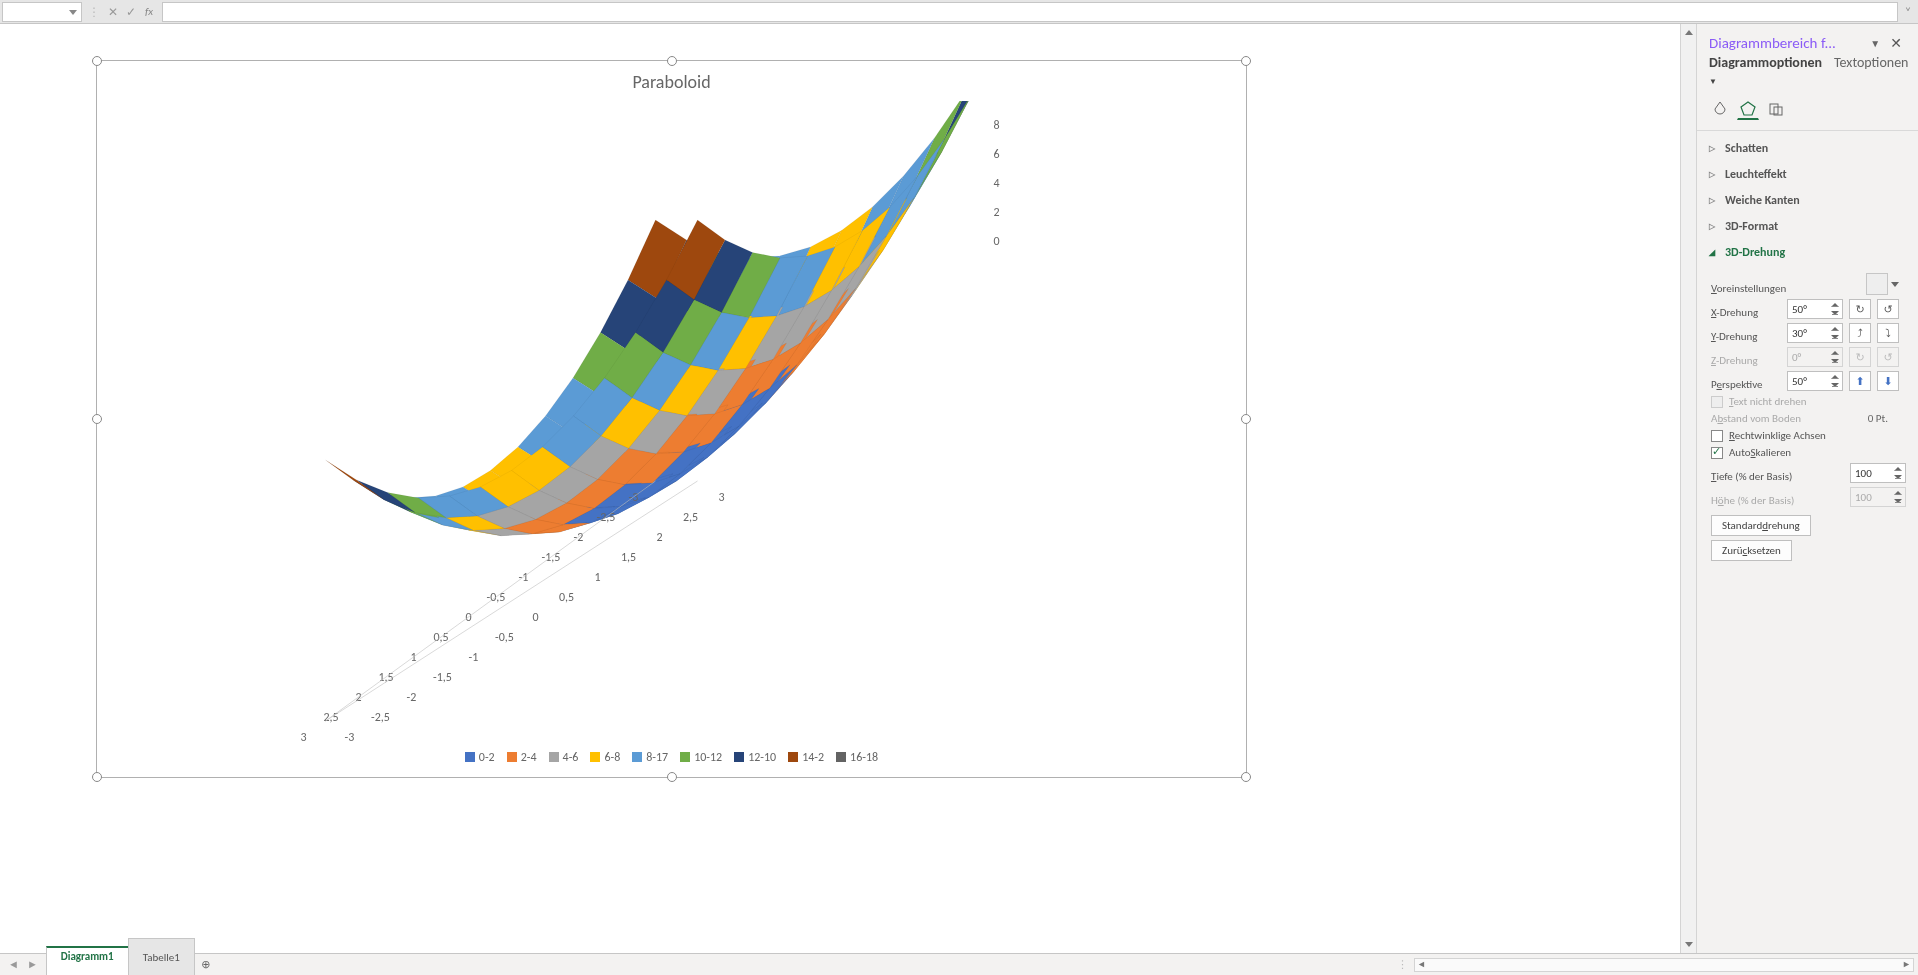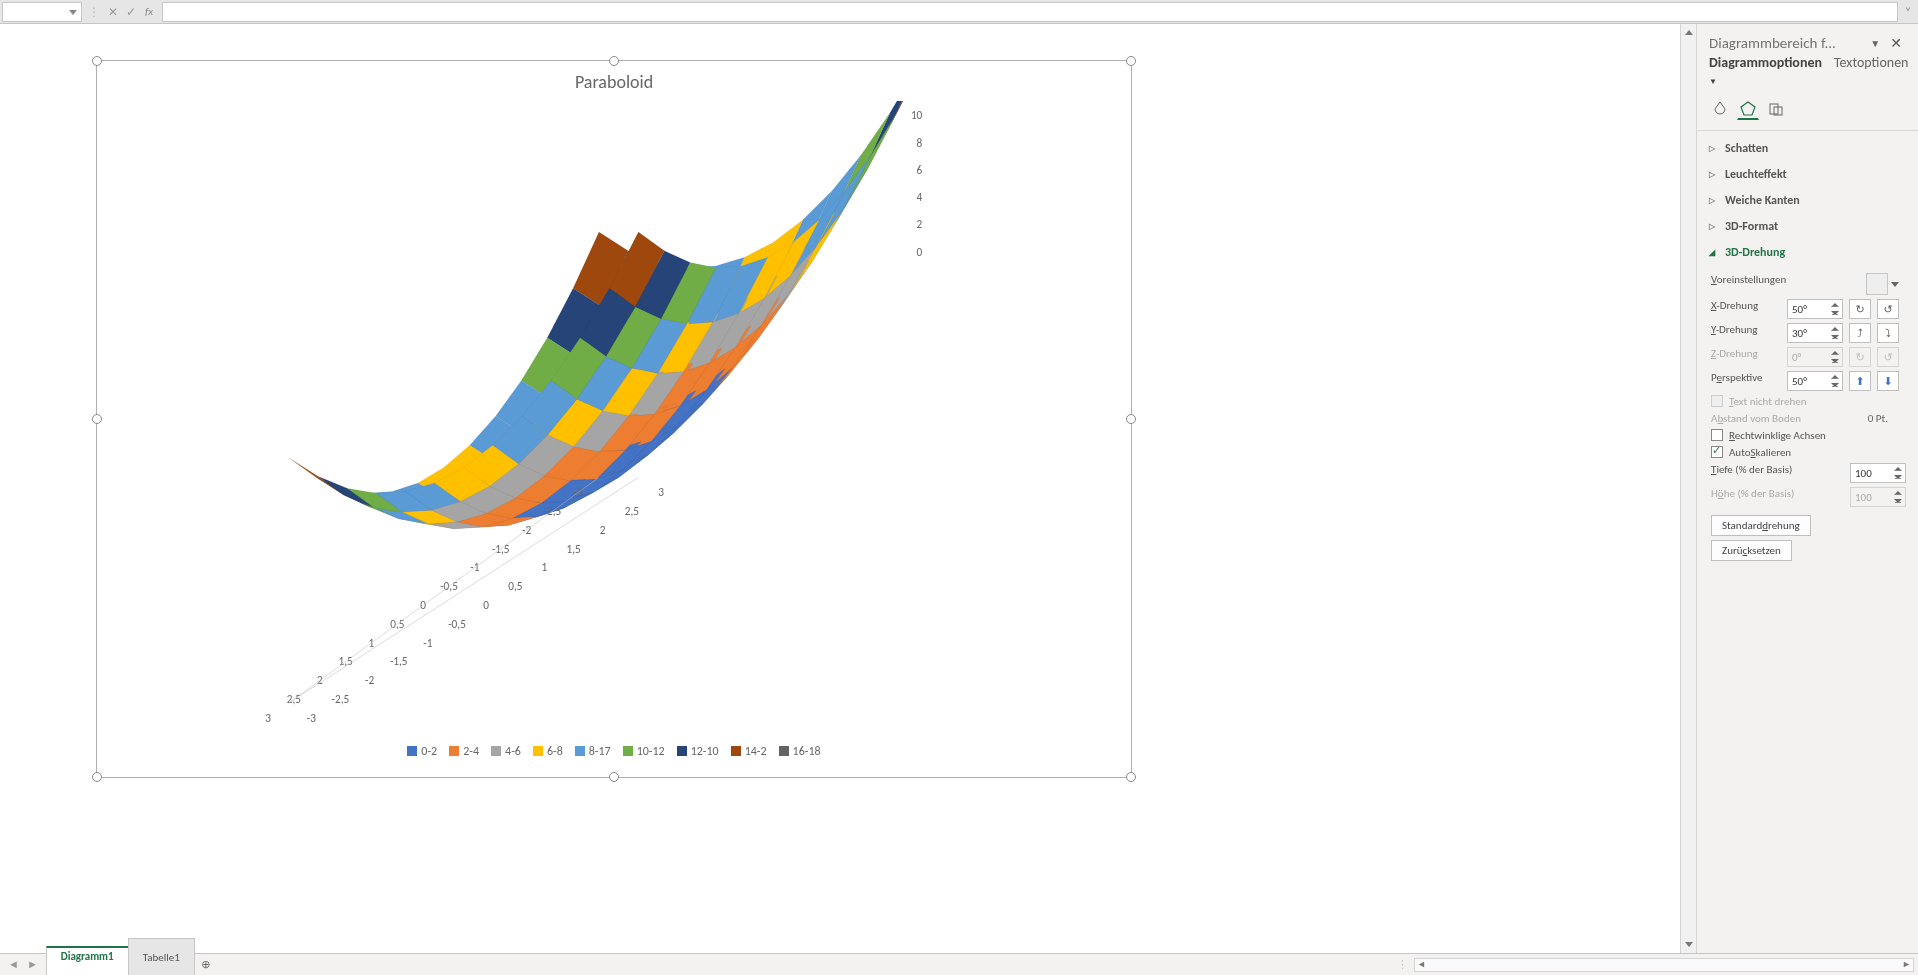--- a/index.html
+++ b/index.html
@@ -46,21 +46,21 @@
 .canvas-scroll-v::before, .canvas-scroll-v::after {
   content: ""; position: absolute; left: 4px; width: 0; height: 0;
   border-left: 4px solid transparent; border-right: 4px solid transparent;
 }
 .canvas-scroll-v::before { top: 6px; border-bottom: 5px solid #777; }
 .canvas-scroll-v::after  { bottom: 6px; border-top: 5px solid #777; }
 
 
 .chart-sel {
   position: absolute;
-  left: 96px; top: 36px; width: 1036px; height: 718px;
+  left: 96px; top: 36px; width: 1151px; height: 718px;
   border: 1px solid #b0b0b0;
   background: #fff;
 }
 .chart-handle {
   position: absolute; width: 10px; height: 10px; background: #fff;
   border: 1px solid #888; border-radius: 50%;
 }
 .h-tl{top:-5px;left:-5px;} .h-tr{top:-5px;right:-5px;}
 .h-bl{bottom:-5px;left:-5px;} .h-br{bottom:-5px;right:-5px;}
 .h-tc{top:-5px;left:50%;margin-left:-5px;}
@@ -68,55 +68,55 @@
 .h-ml{top:50%;left:-5px;margin-top:-5px;}
 .h-mr{top:50%;right:-5px;margin-top:-5px;}
 
 .chart-title {
   text-align: center; font-size: 18px; color: #666;
   padding: 10px 0 4px 0; font-weight: 400;
 }
 
 .chart-plot { position: absolute; left: 0; top: 40px; right: 0; bottom: 36px; }
 .chart-legend {
-  position: absolute; bottom: 18px; left: 0; right: 0; text-align: center;
+  position: absolute; bottom: 12px; left: 0; right: 0; text-align: center;
   font-size: 12px; color: #666;
 }
 .leg-item { display: inline-flex; align-items: center; margin: 0 6px; }
 .leg-sw { width: 10px; height: 10px; margin-right: 4px; }
 
 
 .side-panel {
   width: 222px; background: #f3f2f1; border-left: 1px solid #d4d4d4;
   display: flex; flex-direction: column; font-size: 12px; color: #444;
 }
 .sp-header {
   display: flex; align-items: center; padding: 10px 10px 2px 12px;
 }
-.sp-title { flex: 1; color: #737373; font-size: 15px; font-weight: 400; overflow: hidden; text-overflow: ellipsis; white-space: nowrap; }
+.sp-title { flex: 1; color: #8b5cf6; font-size: 15px; font-weight: 400; overflow: hidden; text-overflow: ellipsis; white-space: nowrap; }
 .sp-dd { color: #666; padding: 0 4px; font-size: 10px; }
 .sp-close { color: #555; padding: 0 6px; font-size: 14px; cursor: pointer; }
 .sp-tabs { padding: 0 12px 4px 12px; font-size: 14px; color: #666; display: flex; gap: 12px; }
 .sp-tabs .sel { font-weight: 600; color: #444; }
 .sp-tabs .mini-dd::after { content: " ▼"; font-size: 8px; }
 
 .sp-icons { display: flex; gap: 6px; padding: 6px 12px 10px 12px; border-bottom: 1px solid #d9d9d9; }
 .sp-icon { width: 22px; height: 22px; display: flex; align-items: center; justify-content: center; border: 1px solid transparent; }
 .sp-icon.sel { border-bottom: 2px solid #217346; }
 .sp-icon svg { width: 16px; height: 16px; }
 
 .sp-body { flex: 1; overflow-y: auto; padding: 4px 8px 8px 8px; }
 
 .sp-sect { padding: 6px 4px; cursor: pointer; display: flex; align-items: center; gap: 6px; font-weight: 600; color: #555; }
 .sp-sect .tri { font-size: 8px; color: #888; width: 10px; }
 .sp-sect.expanded { color: #217346; }
 .sp-sect.expanded .tri { color: #217346; }
 
 .sp-content { padding: 4px 4px 8px 6px; }
-.sp-row { display: flex; align-items: flex-start; margin: 4px 0; gap: 6px; font-size: 11px; color: #555; }
+.sp-row { display: flex; align-items: flex-end; margin: 4px 0; gap: 6px; font-size: 11px; color: #555; }
 .sp-row.disabled { color: #aaa; }
 .sp-label { flex: 0 0 70px; }
 .sp-label-wide { flex: 1; }
 .sp-u { text-decoration: underline; }
 .sp-spinner {
   width: 56px; height: 20px; background: #fff; border: 1px solid #bfbfbf;
   display: flex; align-items: center; padding: 0 14px 0 4px; position: relative;
   font-size: 11px; color: #333;
 }
 .sp-spinner.disabled { background: #f3f2f1; color: #aaa; border-color: #d4d4d4; }

